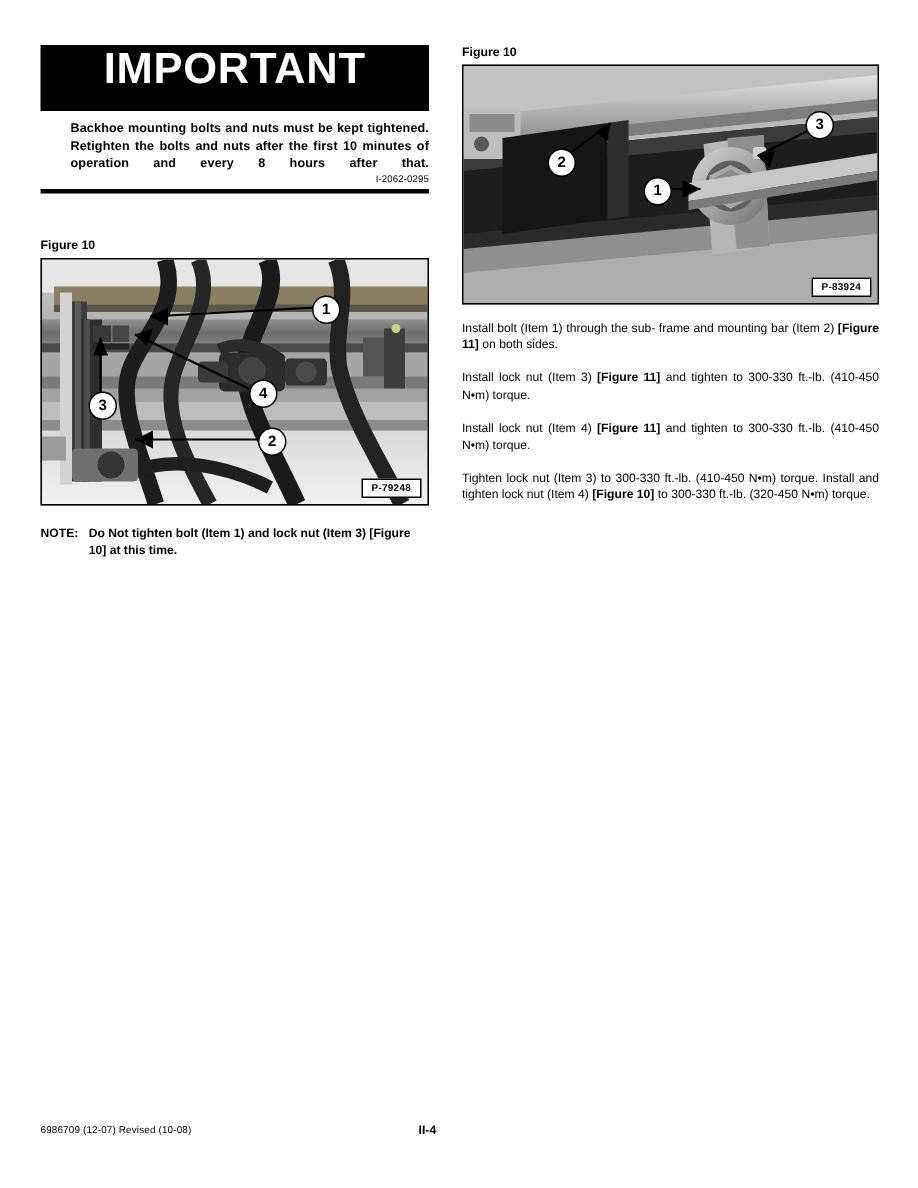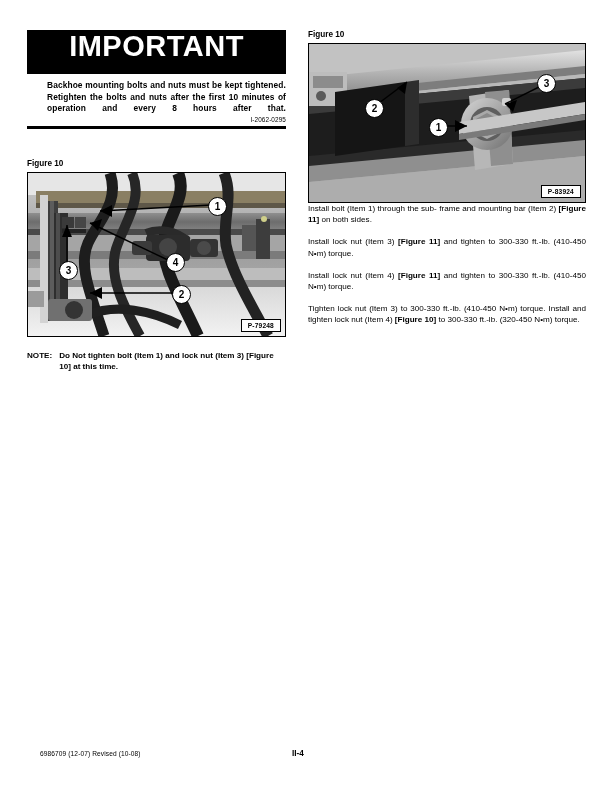--- a/index.html
+++ b/index.html
@@ -118,36 +118,36 @@
     font-family: "Liberation Sans", sans-serif;
   }
 
   
   .para {
     font-size: 8.1px;
     line-height: 11.2px;
     text-align: justify;
     margin-top: 11px;
   }
-  .para.first { margin-top: 0; }
+  .para.first { margin-top: 10px; }
   .para b { font-weight: bold; }
   .note {
     font-size: 8.1px;
     line-height: 11.4px;
     font-weight: bold;
     margin-top: 13px;
     display: flex;
   }
   .note .lbl { white-space: pre; }
   .note .body { flex: 1; }
 
   
   .footer {
     position: absolute;
-    left: 40px;
+    left: 27px;
     top: 750px;
     width: 559px;
     height: 14px;
   }
   .footer .docid {
     position: absolute;
     left: 0; top: 0;
     font-size: 6.6px;
     letter-spacing: 0.1px;
   }

